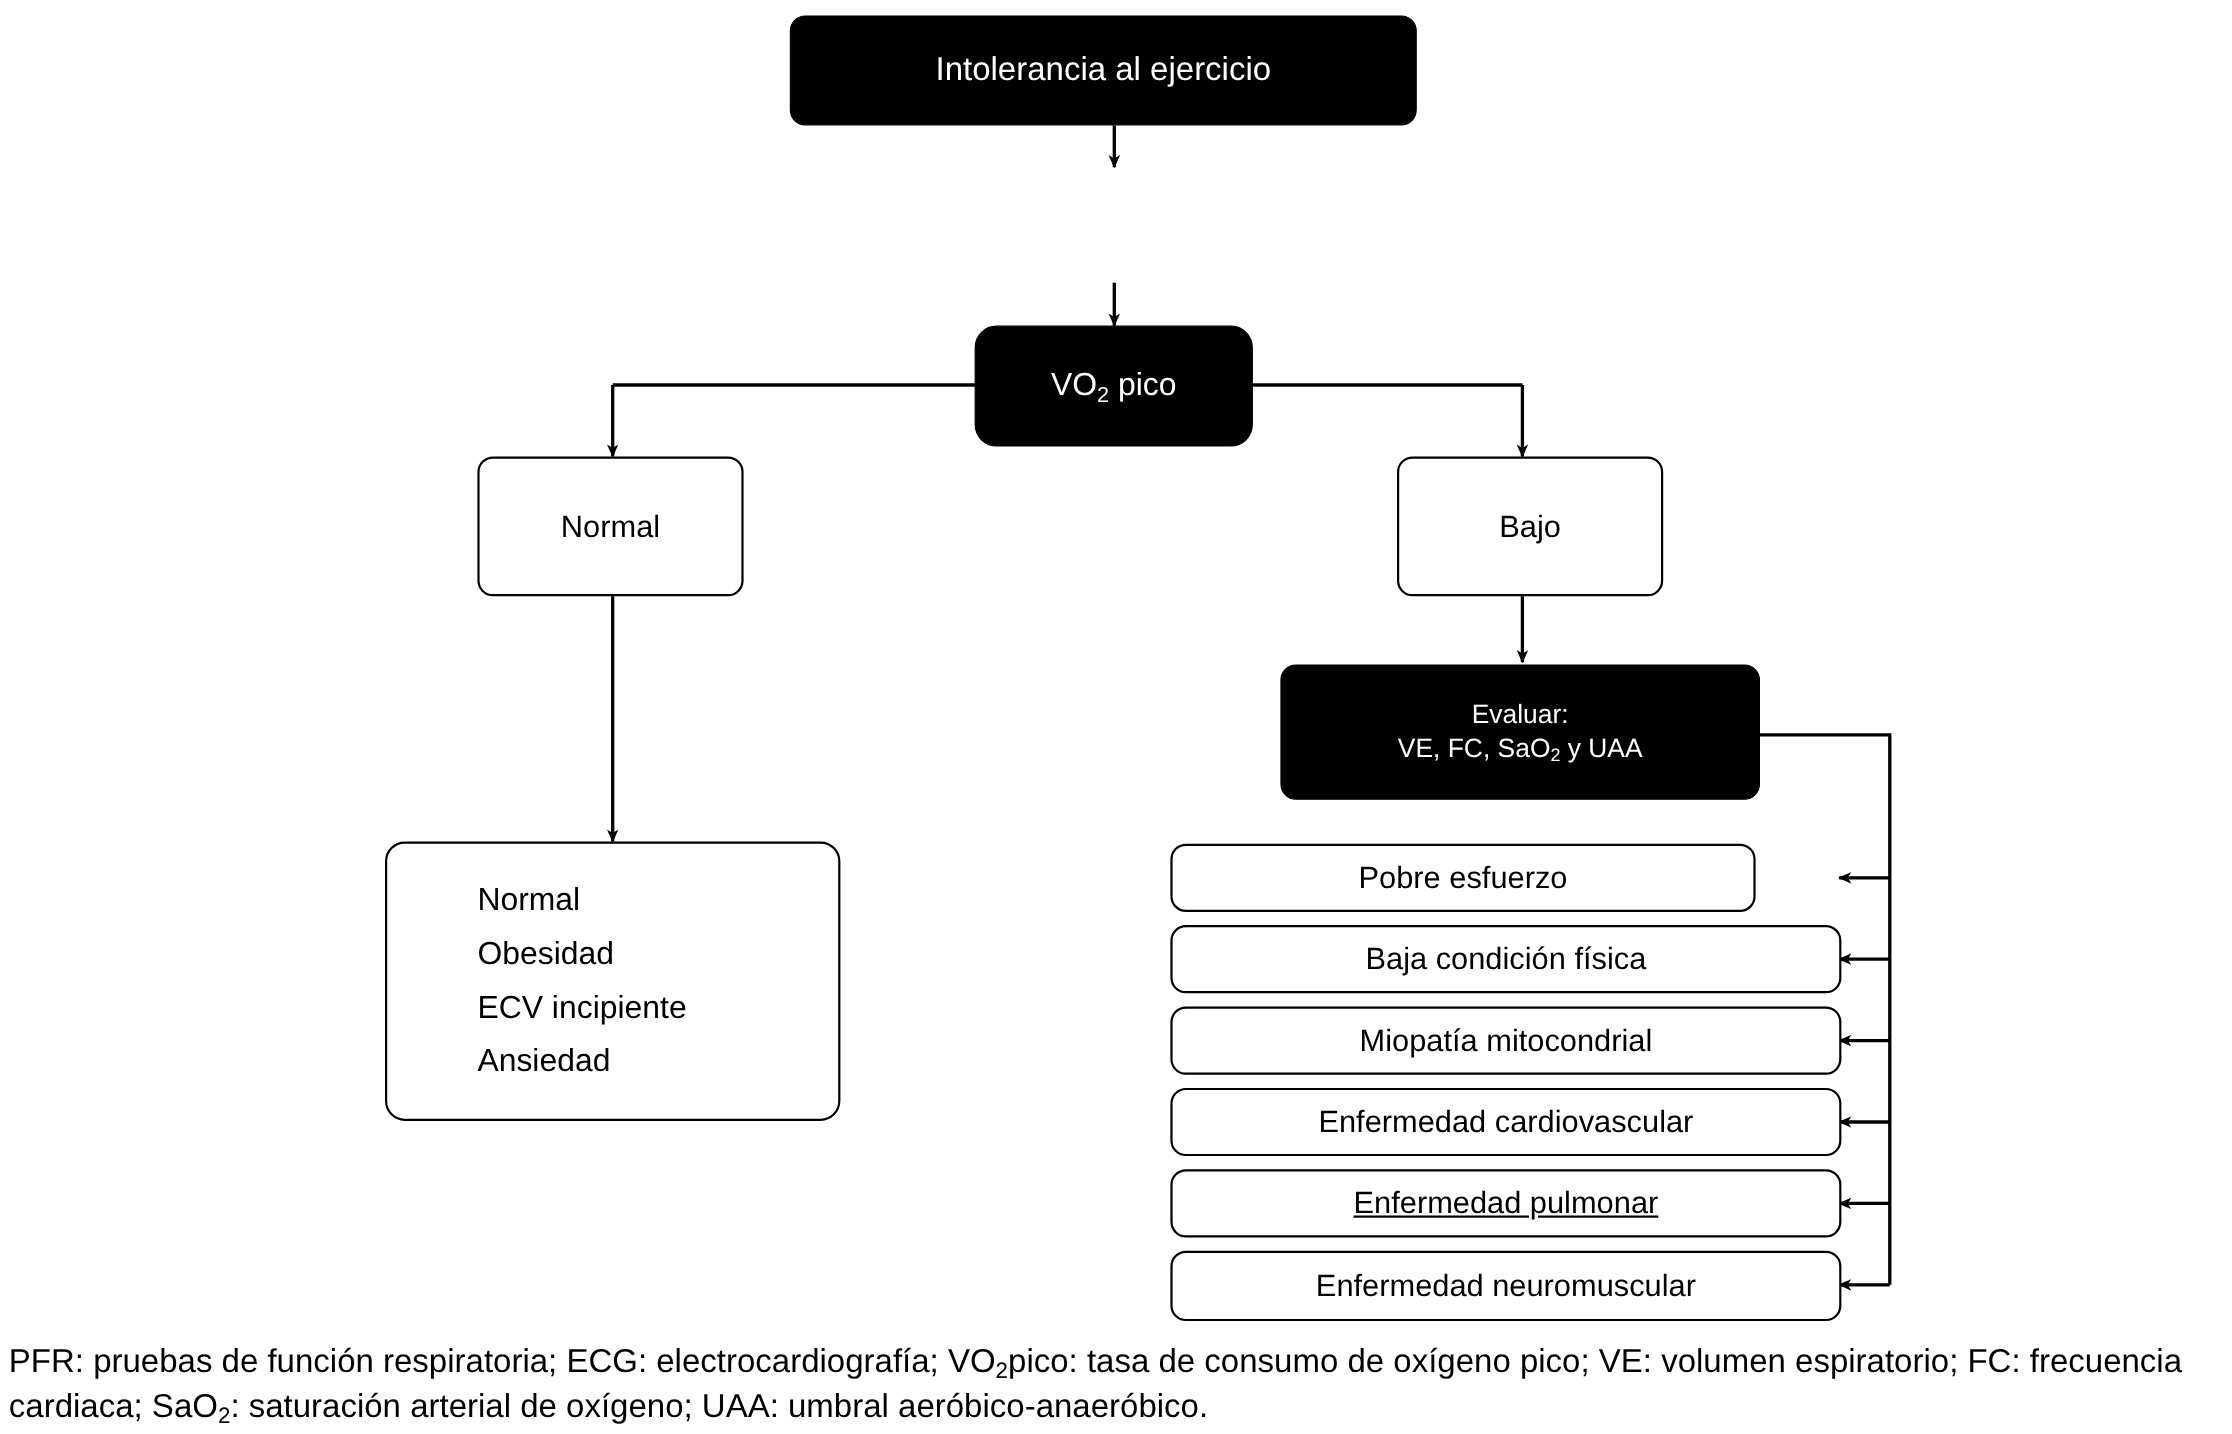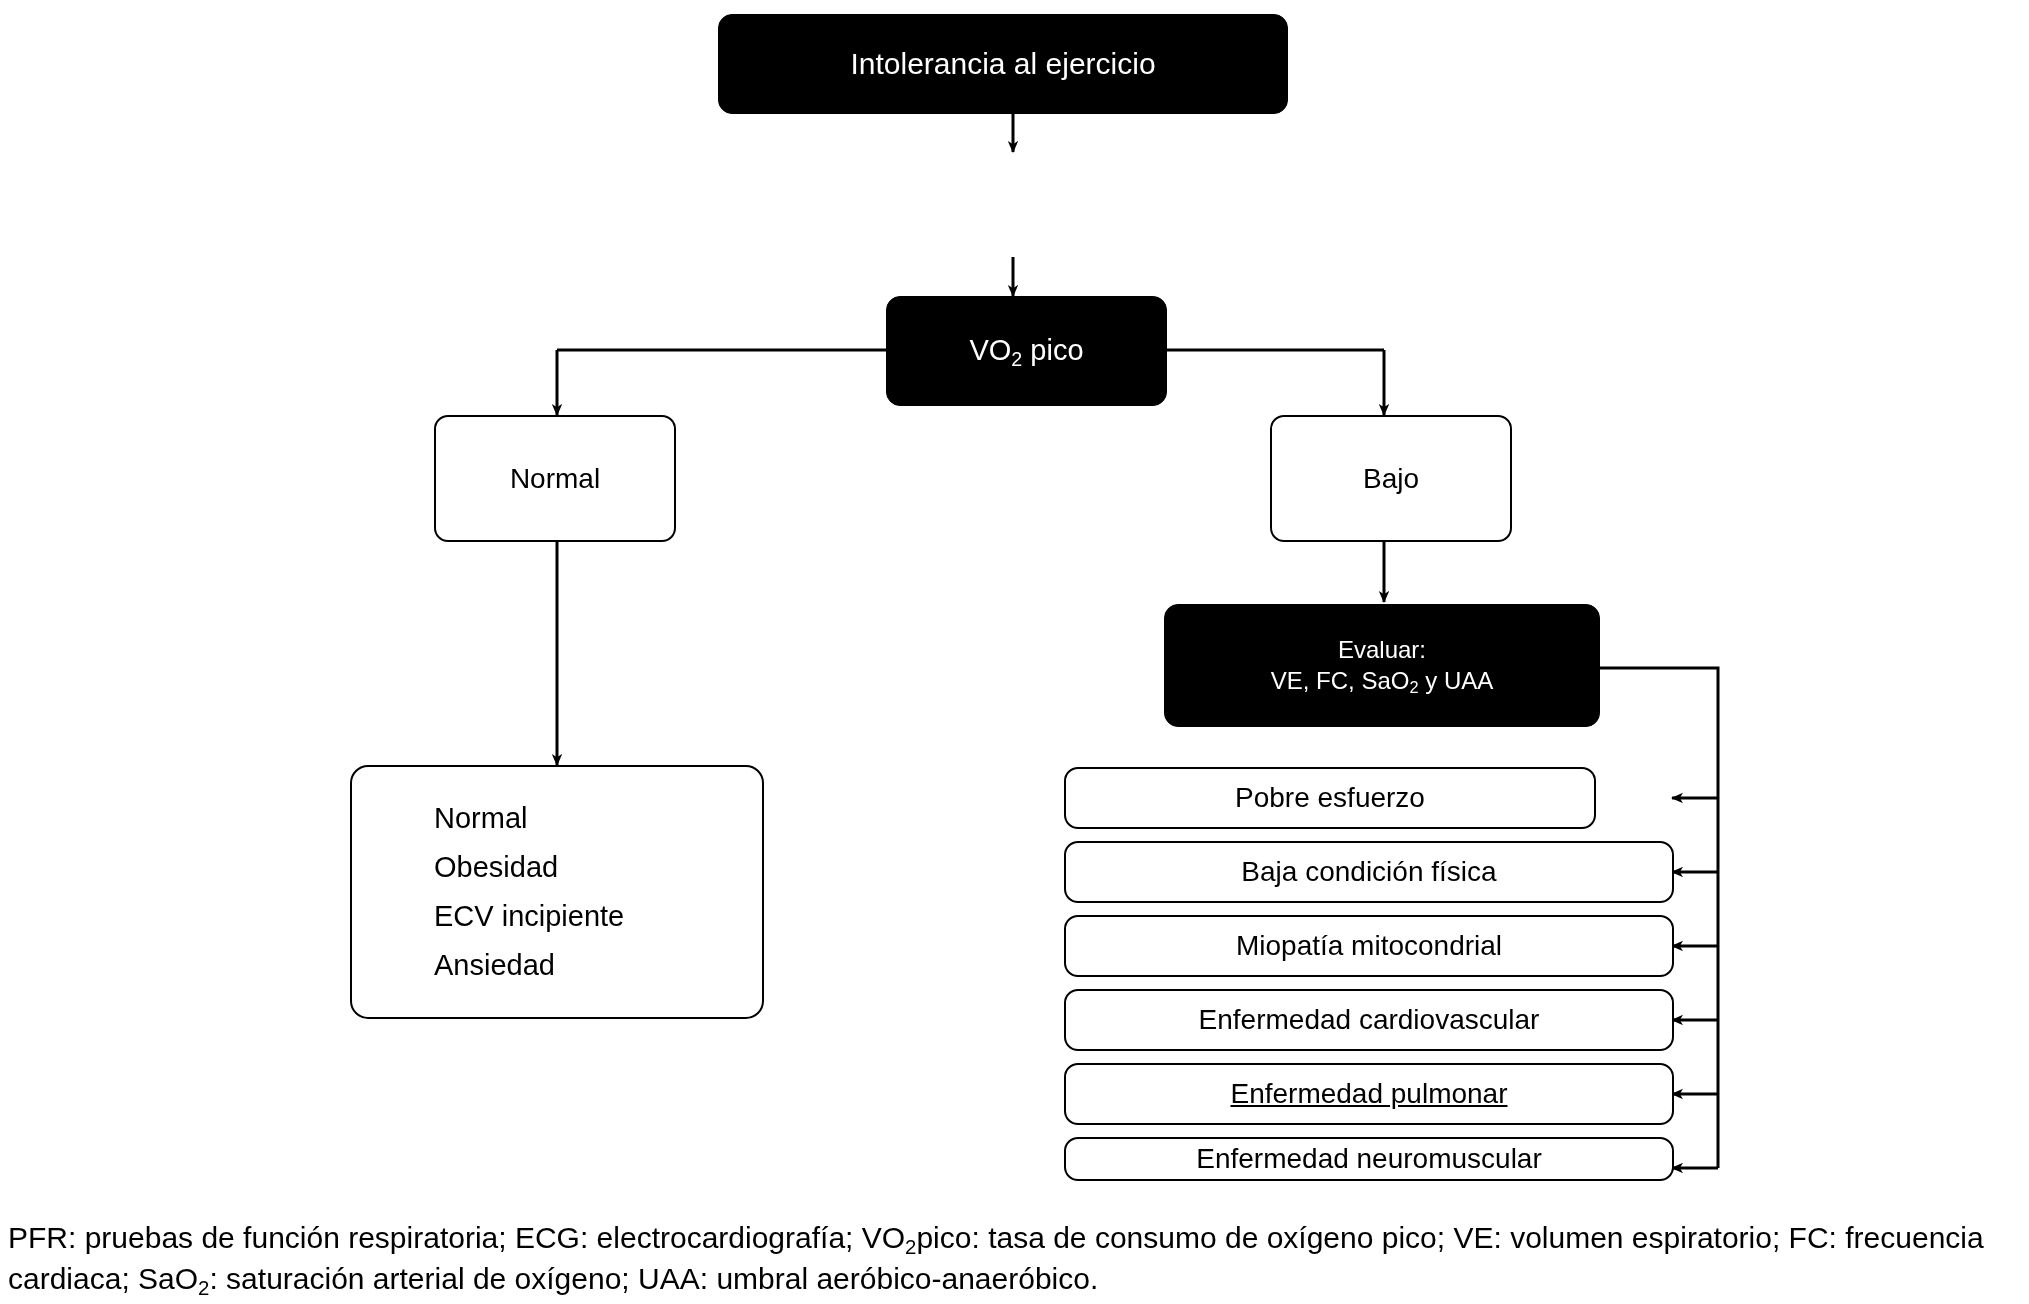--- a/index.html
+++ b/index.html
@@ -122,21 +122,21 @@
     <line x1="1718" y1="1020" x2="1672" y2="1020" stroke="#000000" stroke-width="3" marker-end="url(#arrow)"></line>
     <line x1="1718" y1="1094" x2="1672" y2="1094" stroke="#000000" stroke-width="3" marker-end="url(#arrow)"></line>
     <line x1="1718" y1="1168" x2="1672" y2="1168" stroke="#000000" stroke-width="3" marker-end="url(#arrow)"></line>
   </svg>
 
   <div class="node dark title-node" style="left:718px; top:14px; width:570px; height:100px;">
     <span class="node-text">Intolerancia al ejercicio</span>
   </div>
 
 
-  <div class="node dark vo2-node" style="left:886px; top:296px; width:281px; height:110px;">
+  <div class="node dark vo2-node" style="left:886px; top:296px; width:253px; height:110px;border-radius:20px;">
     <span class="node-text"><span>VO</span><sub>2</sub><span> pico</span></span>
   </div>
 
   <div class="node light branch-node" style="left:434px; top:415px; width:242px; height:127px;">
     <span class="node-text">Normal</span>
   </div>
 
   <div class="node light branch-node" style="left:1270px; top:415px; width:242px; height:127px;">
     <span class="node-text">Bajo</span>
   </div>
@@ -170,19 +170,19 @@
   </div>
 
   <div class="node light outcome-node" style="left:1064px; top:989px; width:610px; height:62px;">
     <span class="node-text">Enfermedad cardiovascular</span>
   </div>
 
   <div class="node light outcome-node" style="left:1064px; top:1063px; width:610px; height:62px;text-decoration:underline;">
     <span class="node-text">Enfermedad pulmonar</span>
   </div>
 
-  <div class="node light outcome-node" style="left:1064px; top:1137px; width:610px; height:44px;">
+  <div class="node light outcome-node" style="left:1064px; top:1137px; width:610px; height:64px;">
     <span class="node-text">Enfermedad neuromuscular</span>
   </div>
 
   <div id="footnote"><span>PFR: pruebas de función respiratoria; ECG: electrocardiografía; VO</span><sub>2</sub><span>pico: tasa de consumo de oxígeno pico; VE: volumen espiratorio; FC: frecuencia cardiaca; SaO</span><sub>2</sub><span>: saturación arterial de oxígeno; UAA: umbral aeróbico-anaeróbico.</span></div>
 
 </div>
 
 </body></html>

